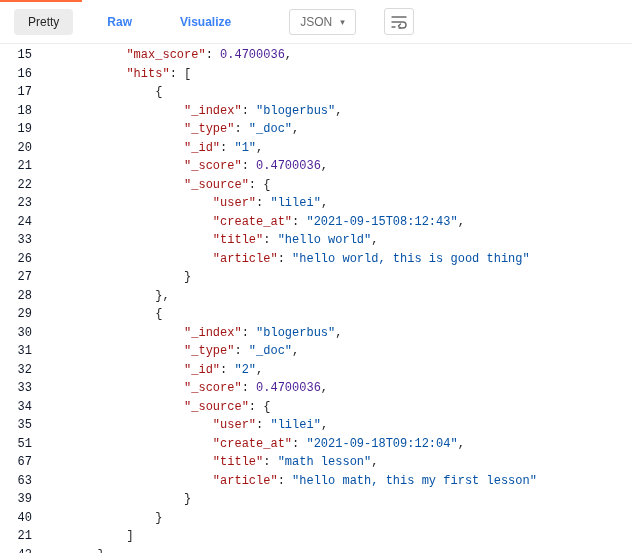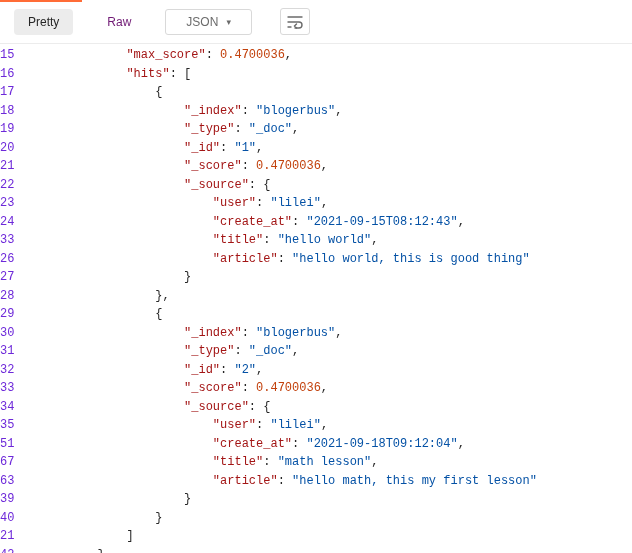--- a/index.html
+++ b/index.html
@@ -19,40 +19,41 @@
 .toolbar {
   display: flex;
   align-items: flex-end;
   padding: 6px 14px 8px 14px;
   gap: 20px;
   border-bottom: 1px solid #ececec;
 }
 .tab {
   padding: 6px 14px;
   font-size: 12px;
-  color: #701a75;
+  color: #3b82f6;
   border-radius: 4px;
   cursor: pointer;
+  font-weight: bold;
 }
 .tab.active {
   background: #ececec;
   color: #262626;
   font-weight: 500;
 }
 .format-select {
   display: inline-flex;
   align-items: center;
   gap: 8px;
   border: 1px solid #d9d9d9;
   border-radius: 3px;
-  padding: 5px 20px;
+  padding: 5px 10px;
   font-size: 12px;
   color: #6b6b6b;
   cursor: pointer;
-  margin-left: 0;
+  margin-left: 24px;
 }
 .chev { font-size: 9px; color: #6b6b6b; }
 .wrap-btn {
   display: inline-flex;
   align-items: center;
   justify-content: center;
   border: 1px solid #d9d9d9;
   border-radius: 3px;
   width: 30px;
   height: 27px;
@@ -62,46 +63,48 @@
 .code-area {
   display: flex;
   font-family: Consolas, "Courier New", monospace;
   font-size: 12px;
   line-height: 18.5px;
   height: calc(553px - 44px);
   overflow: hidden;
 }
 .gutter {
   width: 40px;
-  color: #6d28d9;
+  text-align: right;
+  color: #0f172a;
   padding: 2px 8px 2px 0;
   user-select: none;
   flex-shrink: 0;
 }
 .code {
   flex: 1;
   padding: 2px 0;
   white-space: pre;
   color: #262626;
 }
 .line { height: 18.5px; }
 .gline { height: 18.5px; }
 .tk-delim { color: #262626; }
 .tk-key { color: #a31515; }
 .tk-str { color: #0451a5; }
-.tk-num { color: #c2410c; }
+.tk-num { color: #4c1d95; }
 </style>
 </head>
 <body>
 
 <div class="accent-bar"></div>
 
 <div class="toolbar">
   <div class="tab active">Pretty</div>
   <div class="tab">Raw</div>
+  <div class="tab">Visualize</div>
   <div class="format-select">
     <span>JSON</span>
     <span class="chev">▾</span>
   </div>
   <div class="wrap-btn">
     <svg width="16" height="14" viewBox="0 0 16 14">
       <path d="M1 2 H15" stroke="#6b6b6b" stroke-width="1.4" fill="none" stroke-linecap="round"></path>
       <path d="M1 7 H12 A3 3 0 0 1 12 13 H8" stroke="#6b6b6b" stroke-width="1.4" fill="none" stroke-linecap="round"></path>
       <path d="M9.5 11 L7.5 13 L9.5 15" stroke="#6b6b6b" stroke-width="1.4" fill="none" stroke-linecap="round" transform="translate(0,-2)"></path>
       <path d="M1 12 H4" stroke="#6b6b6b" stroke-width="1.4" fill="none" stroke-linecap="round"></path>

